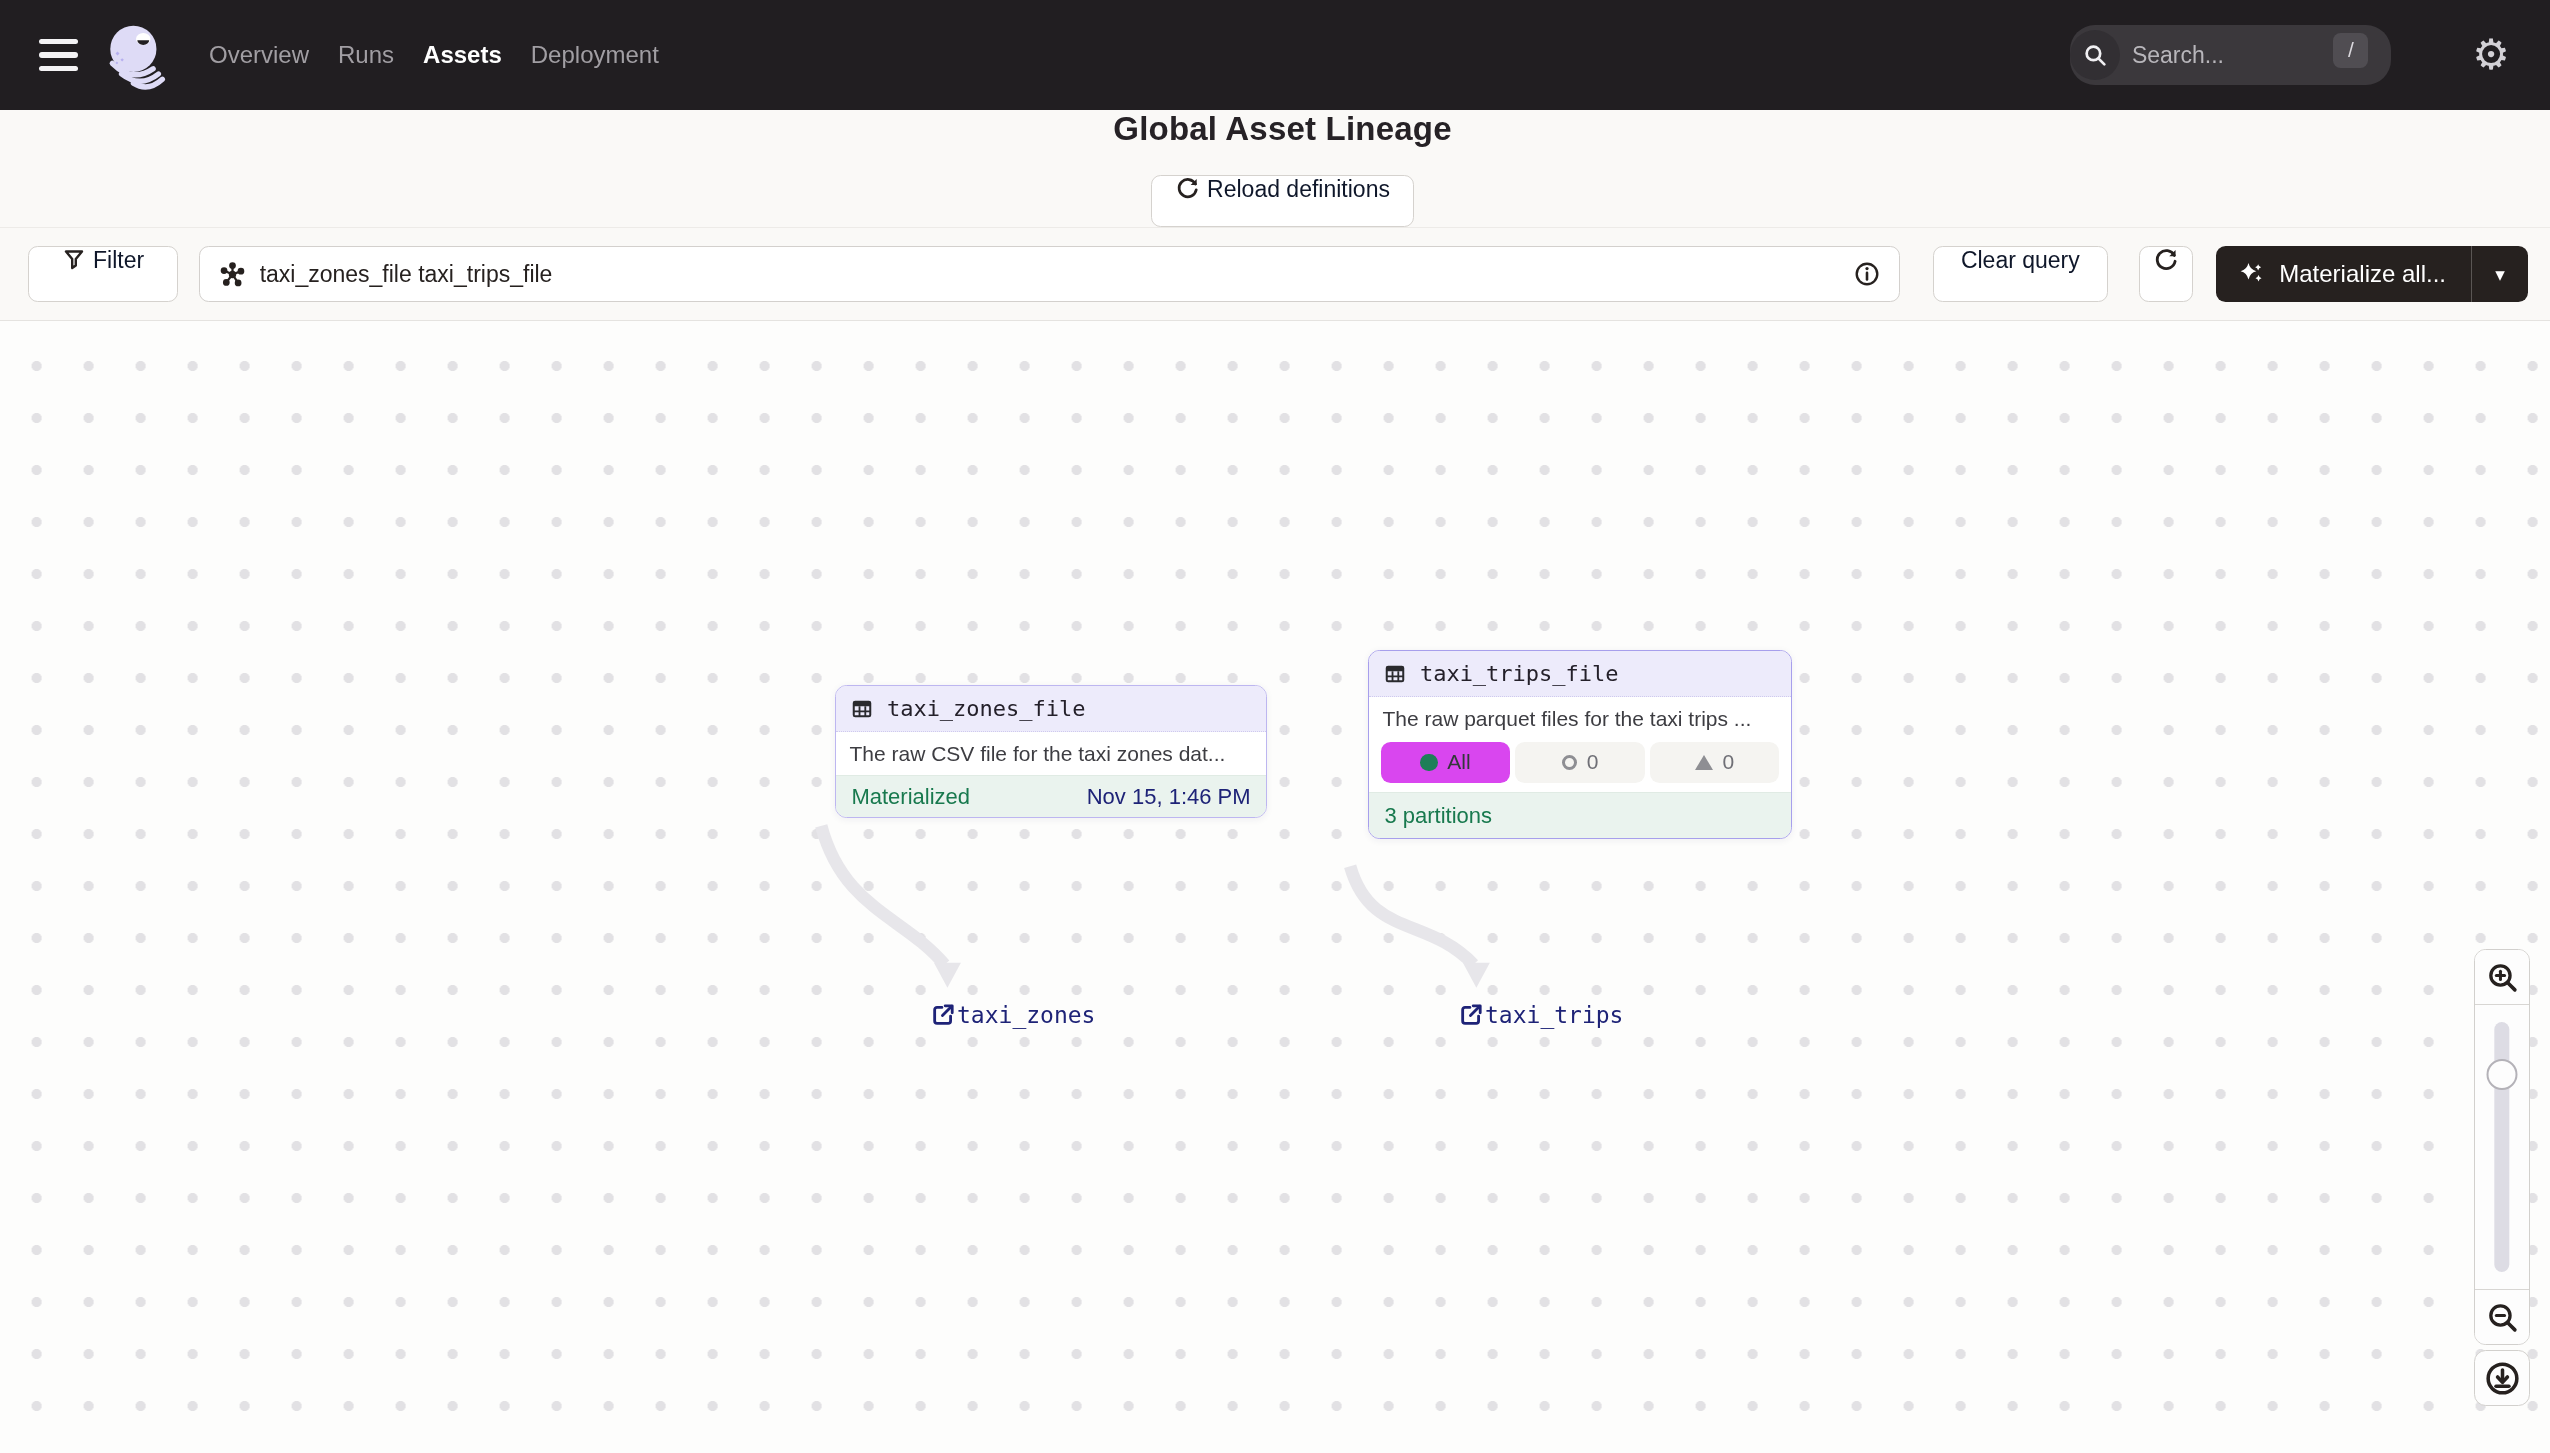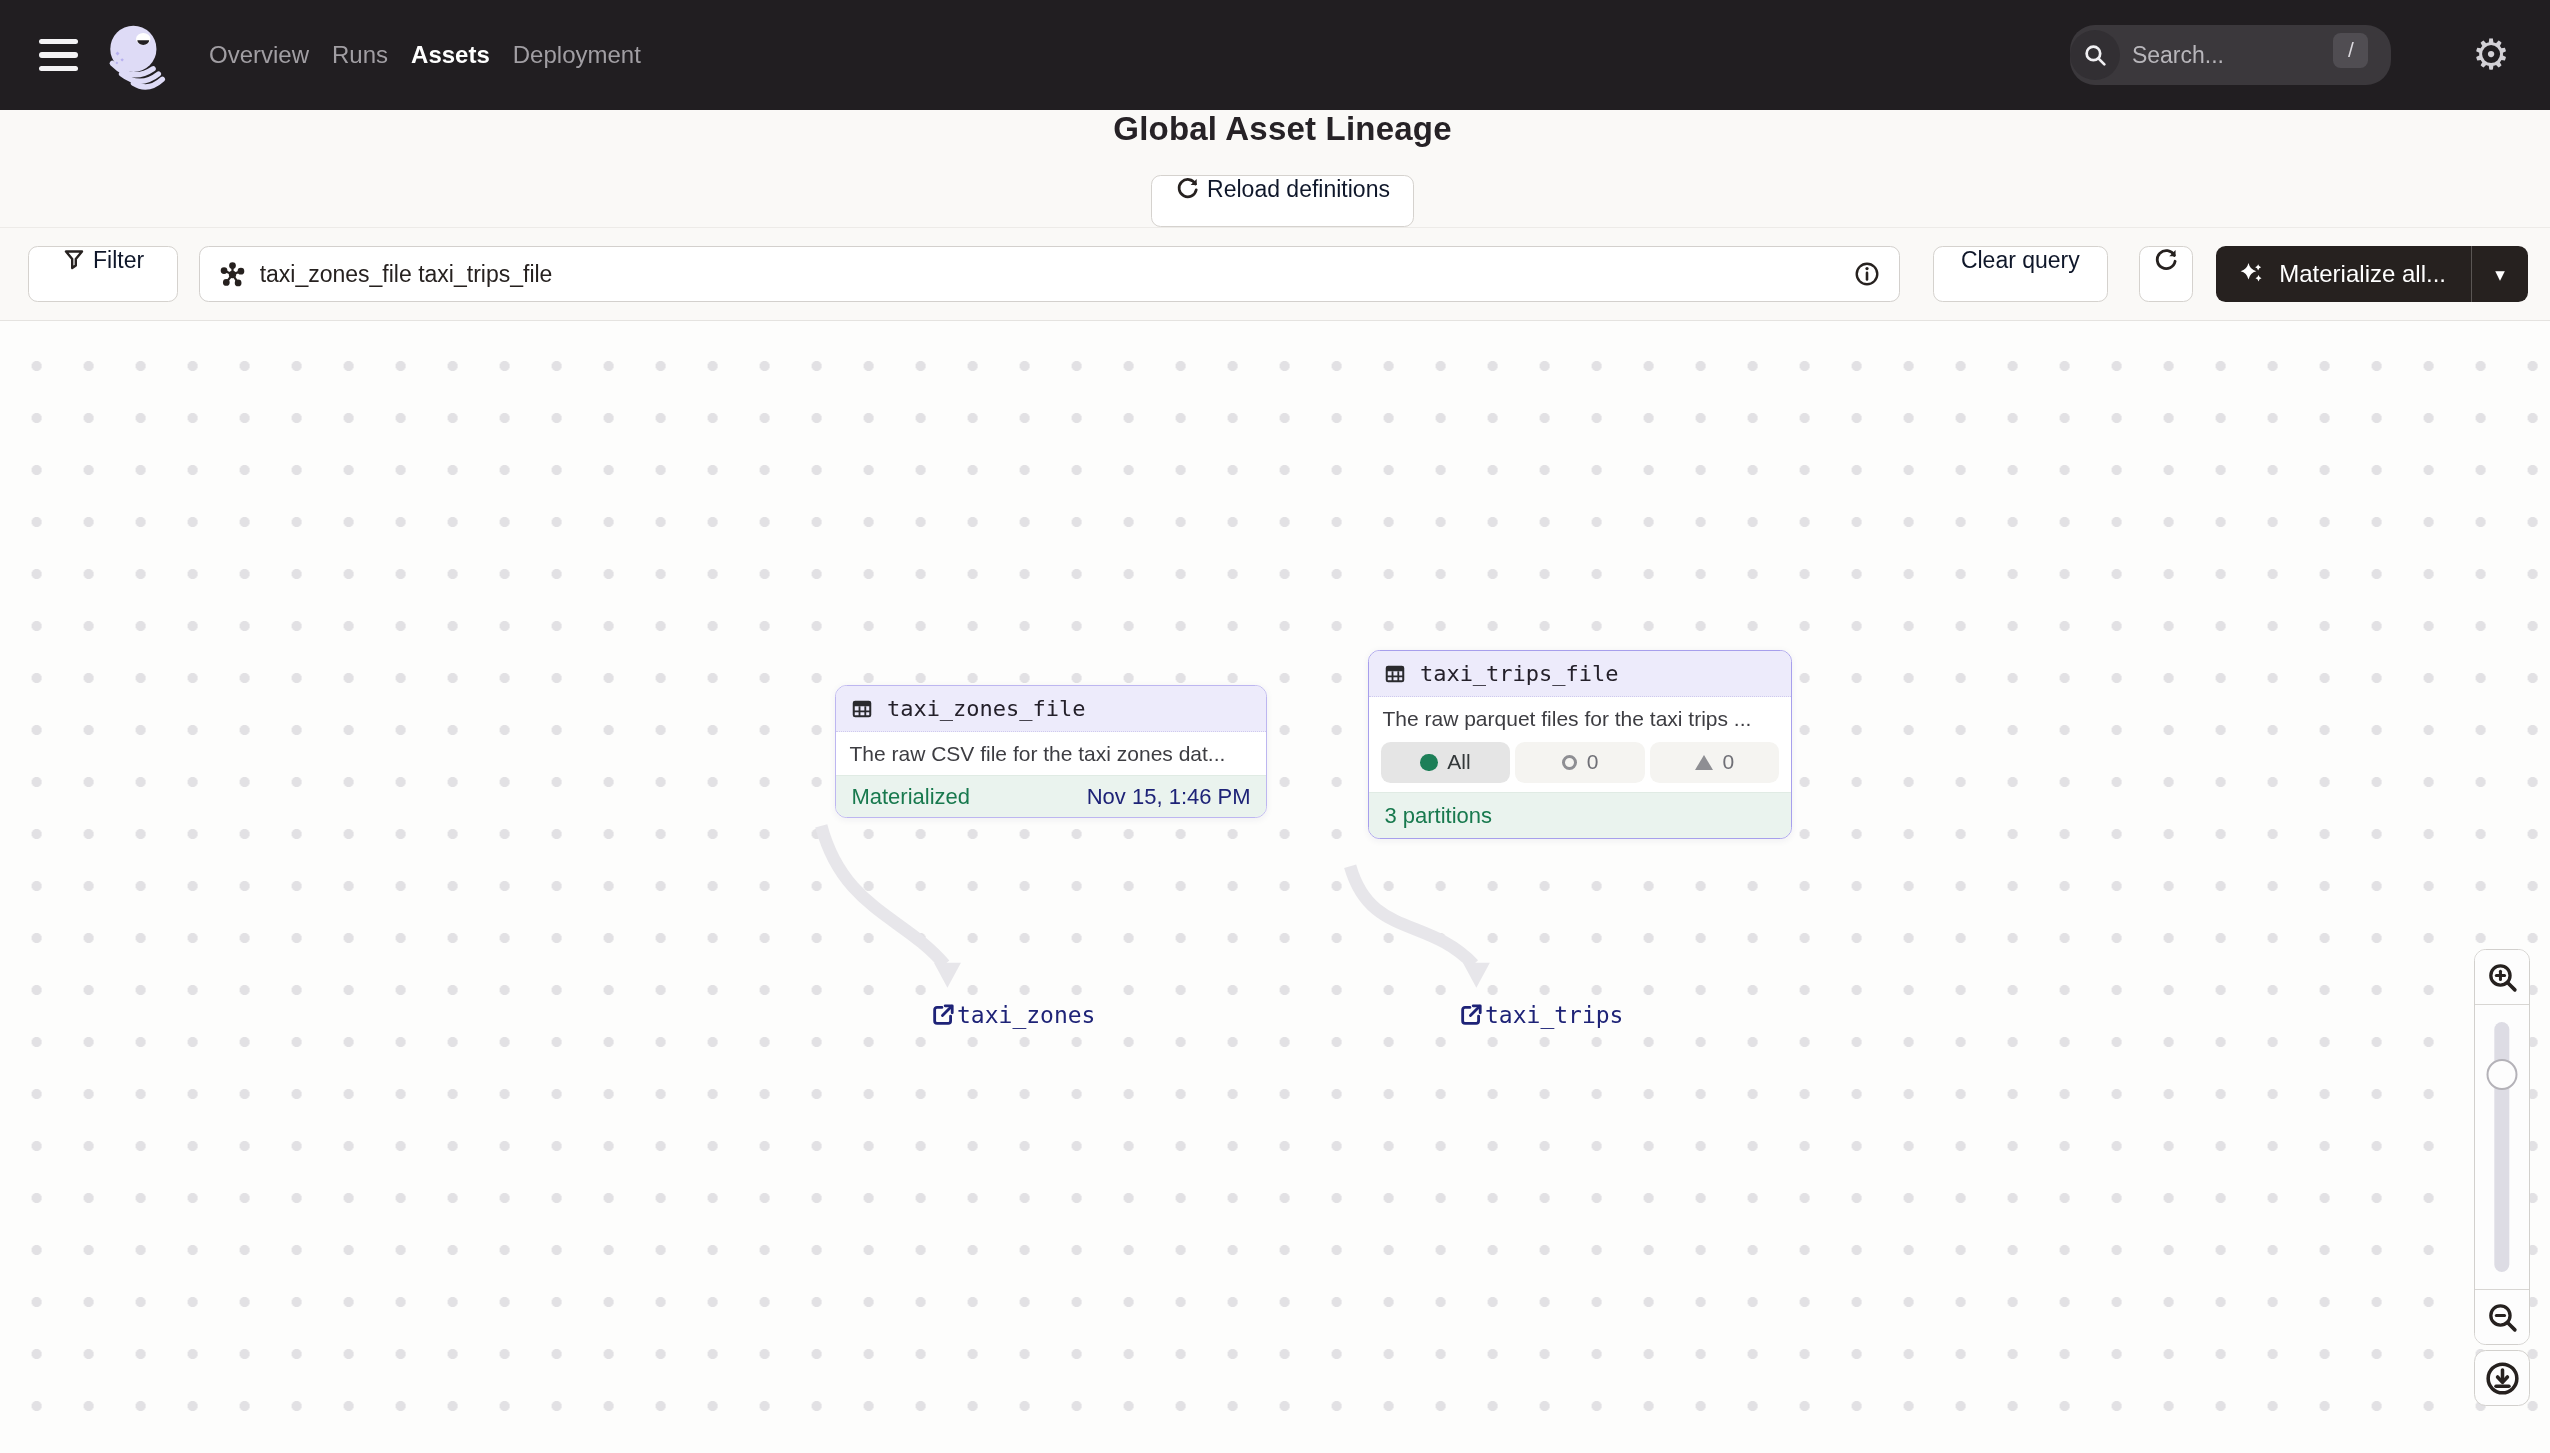--- a/index.html
+++ b/index.html
@@ -4,21 +4,21 @@
 <style>
   * { margin:0; padding:0; box-sizing:border-box; }
   html,body { width:2550px; height:1453px; overflow:hidden; }
   body { font-family:"Liberation Sans", sans-serif; background:#faf9f7; color:#26211f; }
 
   
   .topnav { height:110px; background:#211e21; display:flex; align-items:center; padding:0 40px 0 39px; }
   .hamburger { width:39px; height:33px; display:flex; flex-direction:column; justify-content:space-between; cursor:pointer; margin-right:25px; }
   .hamburger span { display:block; height:5.8px; border-radius:2.9px; background:#f4f3f5; }
   .logo { width:66px; height:69px; margin-right:40px; }
-  .navlinks { display:flex; align-items:center; gap:23px; font-size:24px; }
+  .navlinks { display:flex; align-items:center; gap:29px; font-size:24px; }
   .navlink { color:#a19ea3; cursor:pointer; }
   .navlink.active { color:#ffffff; font-weight:700; }
   .nav-spacer { flex:1; }
   .search-pill { width:321px; height:60px; border-radius:25px; background:#3b383c; display:flex; align-items:center; position:relative; margin-right:81px; }
   .search-circle { width:50px; height:50px; border-radius:50%; background:#322f33; display:flex; align-items:center; justify-content:center; flex:0 0 auto; }
   .search-input { background:transparent; border:none; outline:none; color:#e8e7ea; font-size:23px; width:164px; margin-left:11.6px; font-family:"Liberation Sans", sans-serif; }
   .search-input::placeholder { color:#b8b6bb; }
   .slash-badge { position:absolute; right:23px; top:7.7px; width:35px; height:35px; border-radius:7.7px; background:#504d52; color:#dbd9de; font-size:21px; display:flex; align-items:center; justify-content:center; }
   .gear { font-family:"DejaVu Sans", sans-serif; color:#d3d1d6; font-size:42px; line-height:1; cursor:pointer; }
 
@@ -51,21 +51,21 @@
   .node-zones { left:797px; top:364px; width:432px; border:1.9px solid #bdb6f0; }
   .node-trips { left:1330px; top:329px; width:424px; border:1.9px solid #a79fec; }
   .node-header { height:46px; background:#edebfb; display:flex; align-items:center; gap:13.5px; padding:0 15.4px; border-bottom:1.9px dotted #cfcaee; }
   .node-title { font-family:"DejaVu Sans Mono", monospace; font-size:22px; color:#24202a; }
   .node-desc { height:43px; display:flex; align-items:center; padding:0 13.5px; font-size:21px; color:#3d3d42; white-space:nowrap; overflow:hidden; background:#ffffff; }
   .node-footer { height:42px; background:#eaf3ee; border-top:1px solid #e0ebe4; display:flex; align-items:center; justify-content:space-between; padding:0 15.4px; font-size:22px; }
   .status-green { color:#18794e; }
   .status-time { color:#1e2377; }
   .pill-row { display:flex; gap:4.8px; padding:1.9px 11.6px 9.6px; background:#ffffff; }
   .pill { flex:1; height:41px; border-radius:9.6px; display:flex; align-items:center; justify-content:center; gap:9.6px; font-size:21px; color:#6f6f76; }
-  .pill-all { background:#e5e5e5; color:#33383a; }
+  .pill-all { background:#d946ef; color:#33383a; }
   .pill-neutral { background:#f5f4f1; }
   .dot-green { width:17.3px; height:17.3px; border-radius:50%; background:#1d7f58; }
   .ring-gray { width:15.4px; height:15.4px; border-radius:50%; border:3.9px solid #8e8e93; }
   .tri-gray { width:0; height:0; border-left:9.6px solid transparent; border-right:9.6px solid transparent; border-bottom:15.4px solid #8e8e93; }
   .trips-footer { height:46px; }
 
   .ext-link { position:absolute; display:flex; align-items:center; gap:1px; cursor:pointer; }
   .ext-label { font-family:"DejaVu Sans Mono", monospace; font-size:23px; font-weight:500; color:#1e2377; }
   .link-zones { left:930px; top:681px; }
   .link-trips { left:1458px; top:681px; }

